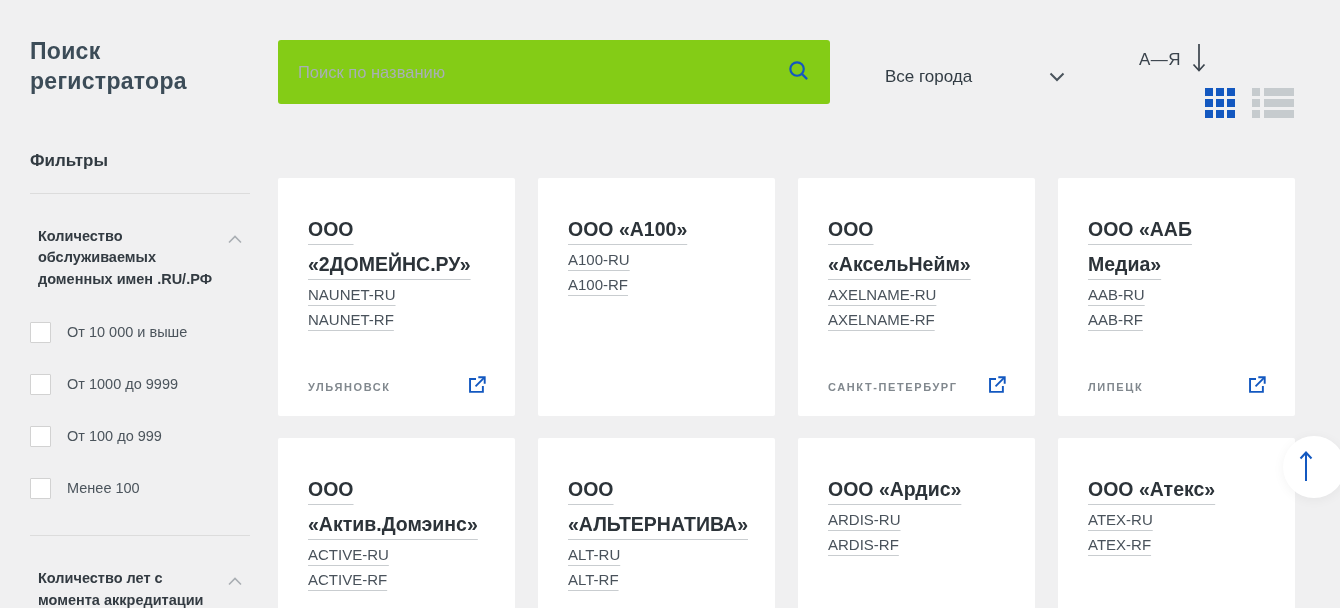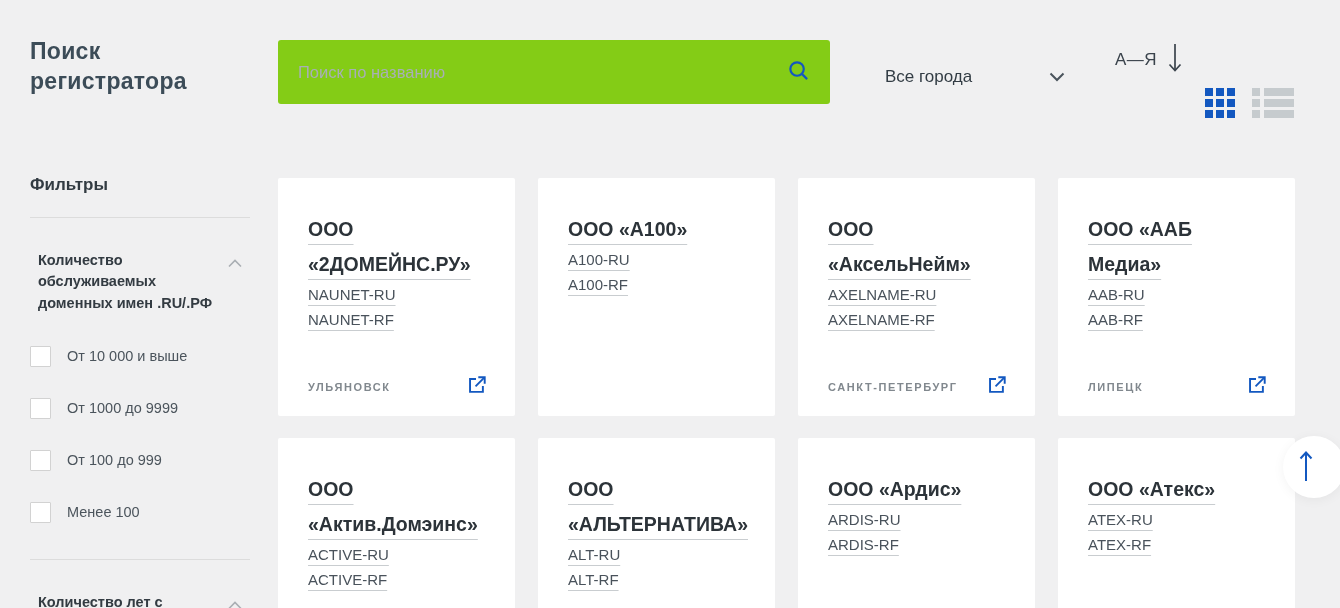--- a/index.html
+++ b/index.html
@@ -9,21 +9,21 @@
     background:#f0f0f1;
     font-family:"Liberation Sans", sans-serif;
     color:#333b42;
   }
   
   .sidebar { position:absolute; left:30px; top:0; width:220px; }
   .page-title {
     margin-top:36px; font-size:23px; line-height:1.32; font-weight:600;
     color:#3c4c58; letter-spacing:.3px;
   }
-  .filters-label { margin-top:78px; font-size:17px; font-weight:600; color:#323b42; }
+  .filters-label { margin-top:54px; font-size:17px; font-weight:600; color:#323b42; }
   .divider { border:none; border-top:1px solid #dcdcdc; margin-top:22px; }
   .filter-group { margin-top:32px; }
   .group-head { display:flex; justify-content:center; align-items:flex-start; cursor:pointer; }
   .group-title { font-size:14.5px; font-weight:700; line-height:1.5; color:#333b42; width:190px; }
   .chev { margin-top:4px; flex:none; }
   .opt-row { display:flex; align-items:center; gap:16px; margin-top:31px; cursor:pointer; }
   .opt-row input {
     appearance:none; -webkit-appearance:none; width:21px; height:21px; flex:none;
     background:#fff; border:1px solid #d2d2d2; border-radius:1px; cursor:pointer;
   }
@@ -43,21 +43,21 @@
   .search-input::placeholder { color:#a8afb6; }
   .search-btn { border:none; background:transparent; cursor:pointer; padding:0 20px 0 6px; display:flex; }
   .city-select {
     position:absolute; left:885px; top:60px; width:180px; height:34px;
     display:flex; justify-content:space-between; align-items:center; cursor:pointer;
   }
   .city-select .city-text { font-size:17px; color:#323c44; }
   .sort-ctl {
     position:absolute; left:1115px; top:42px; display:flex; align-items:center; gap:10px; cursor:pointer;
   }
-  .sort-ctl .sort-text { font-size:17px; letter-spacing:.5px; color:#3a434c; }
+  .sort-ctl .sort-text { font-size:17px; letter-spacing:.5px; color:#3a434c;margin-left:24px; }
   .view-toggles { position:absolute; left:1205px; top:88px; display:flex; gap:17px; align-items:center; }
   .icon-grid { display:grid; grid-template-columns:repeat(3,8px); grid-template-rows:repeat(3,8px); gap:3px; cursor:pointer; }
   .icon-grid i { background:#1358c0; }
   .icon-list { display:flex; flex-direction:column; gap:3px; cursor:pointer; }
   .icon-list .lrow { display:flex; gap:4px; }
   .icon-list .sq { width:8px; height:8px; background:#c6cbce; }
   .icon-list .bar { width:30px; height:8px; background:#c6cbce; }
   
   .cards-grid {
     position:absolute; left:278px; top:178px;

